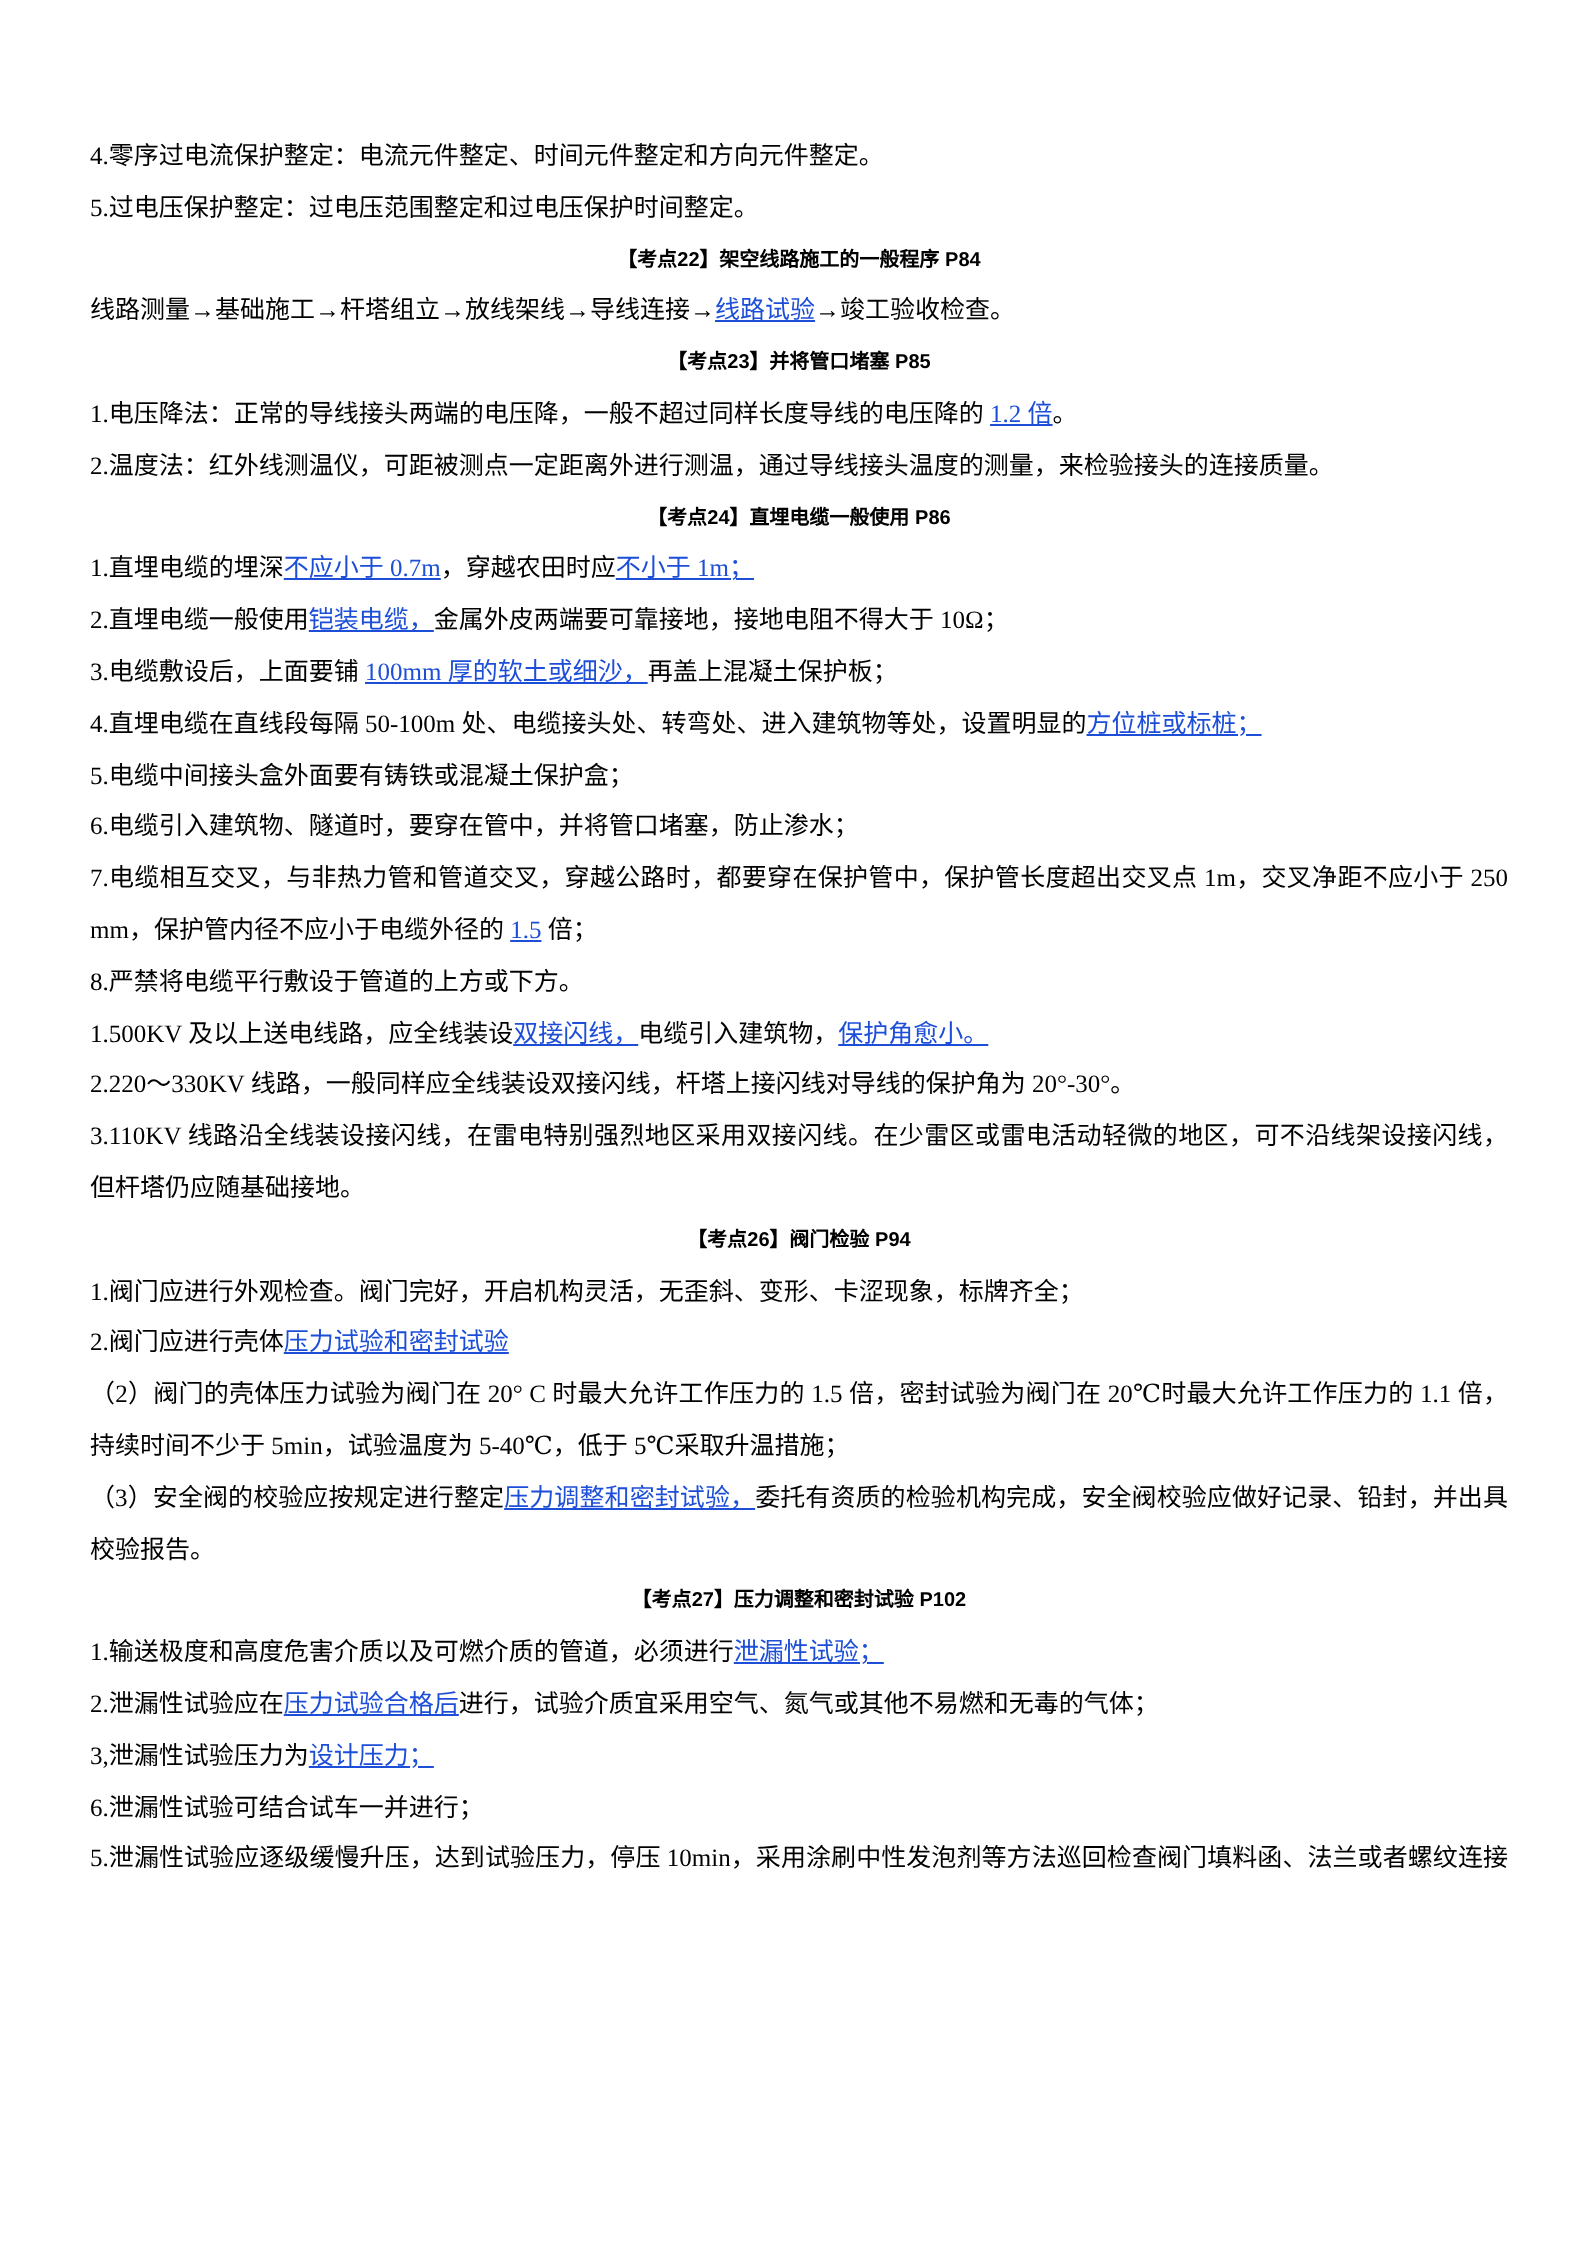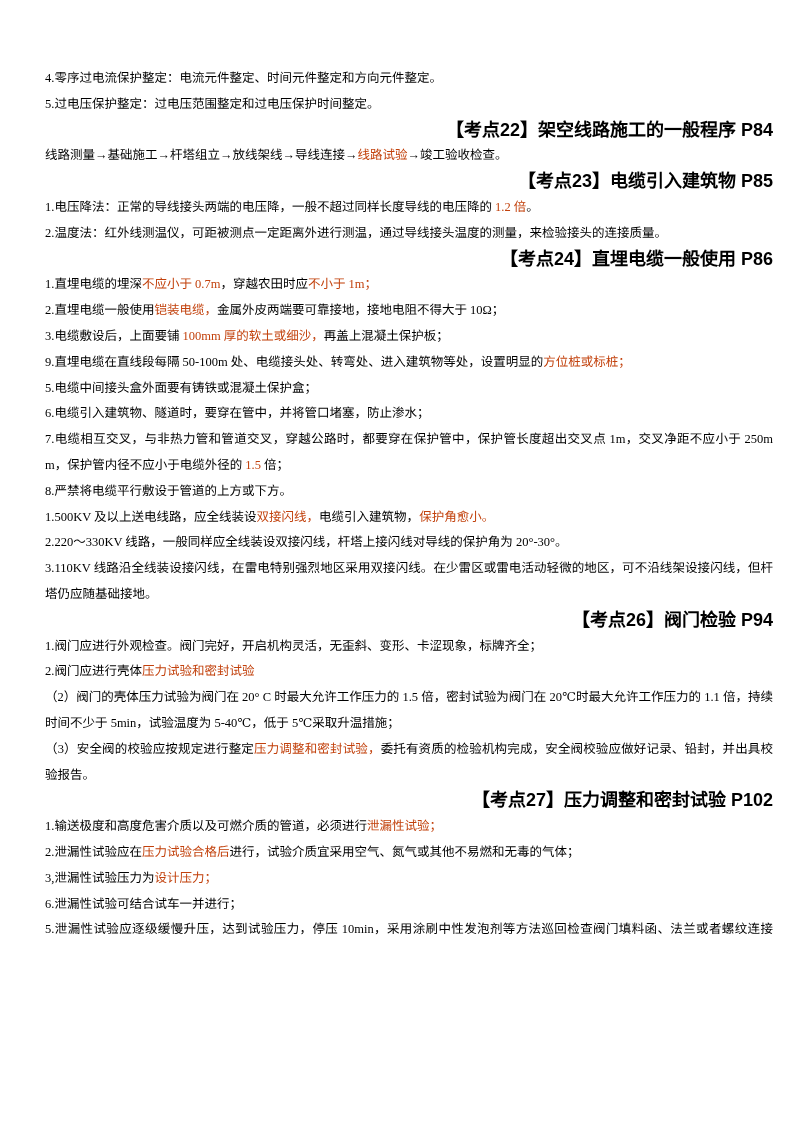--- a/index.html
+++ b/index.html
@@ -7,59 +7,60 @@
     padding: 0;
     background: #ffffff;
   }
   .page {
     position: relative;
     width: 794px;
     height: 946px;
     margin: 0 auto;
     background: #ffffff;
     box-sizing: border-box;
-    padding: 66px 21px 0 45px;
+    padding: 66px 40px 0 45px;
     overflow: hidden;
     font-family: "Liberation Serif", "DejaVu Serif", serif;
     font-size: 12.5px;
     color: #000000;
   }
   .doc-body p {
     margin: 0;
     line-height: 25.8px;
     text-align: justify;
     word-break: break-all;
   }
   .doc-body p.heading {
     font-weight: bold;
-    font-size: 18px;
-    text-align: right;
+    font-size: 10px;
+    text-align: center;
     font-family: "Liberation Sans", "DejaVu Sans", sans-serif;
   }
   .doc-body span.red {
-    color: #c2410c;
+    color: #1d4ed8;
+    text-decoration: underline;
   }
 </style>
 </head>
 <body>
 
 <div class="page">
   <div class="doc-body">
       <p class="body"><span>4.零序过电流保护整定：电流元件整定、时间元件整定和方向元件整定。</span></p>
       <p class="body"><span>5.过电压保护整定：过电压范围整定和过电压保护时间整定。</span></p>
       <p class="heading"><span>【考点22】架空线路施工的一般程序 P84</span></p>
       <p class="body"><span>线路测量→基础施工→杆塔组立→放线架线→导线连接→</span><span class="red">线路试验</span><span>→竣工验收检查。</span></p>
-      <p class="heading"><span>【考点23】电缆引入建筑物 P85</span></p>
+      <p class="heading"><span>【考点23】并将管口堵塞 P85</span></p>
       <p class="body"><span>1.电压降法：正常的导线接头两端的电压降，一般不超过同样长度导线的电压降的 </span><span class="red">1.2 倍</span><span>。</span></p>
       <p class="body"><span>2.温度法：红外线测温仪，可距被测点一定距离外进行测温，通过导线接头温度的测量，来检验接头的连接质量。</span></p>
       <p class="heading"><span>【考点24】直埋电缆一般使用 P86</span></p>
       <p class="body"><span>1.直埋电缆的埋深</span><span class="red">不应小于 0.7m</span><span>，穿越农田时应</span><span class="red">不小于 1m；</span></p>
       <p class="body"><span>2.直埋电缆一般使用</span><span class="red">铠装电缆，</span><span>金属外皮两端要可靠接地，接地电阻不得大于 10Ω；</span></p>
       <p class="body"><span>3.电缆敷设后，上面要铺 </span><span class="red">100mm 厚的软土或细沙，</span><span>再盖上混凝土保护板；</span></p>
-      <p class="body"><span>9.直埋电缆在直线段每隔 50-100m 处、电缆接头处、转弯处、进入建筑物等处，设置明显的</span><span class="red">方位桩或标桩；</span></p>
+      <p class="body"><span>4.直埋电缆在直线段每隔 50-100m 处、电缆接头处、转弯处、进入建筑物等处，设置明显的</span><span class="red">方位桩或标桩；</span></p>
       <p class="body"><span>5.电缆中间接头盒外面要有铸铁或混凝土保护盒；</span></p>
       <p class="body"><span>6.电缆引入建筑物、隧道时，要穿在管中，并将管口堵塞，防止渗水；</span></p>
       <p class="body"><span>7.电缆相互交叉，与非热力管和管道交叉，穿越公路时，都要穿在保护管中，保护管长度超出交叉点 1m，交叉净距不应小于 250mm，保护管内径不应小于电缆外径的 </span><span class="red">1.5</span><span> 倍；</span></p>
       <p class="body"><span>8.严禁将电缆平行敷设于管道的上方或下方。</span></p>
       <p class="body"><span>1.500KV 及以上送电线路，应全线装设</span><span class="red">双接闪线，</span><span>电缆引入建筑物，</span><span class="red">保护角愈小。</span></p>
       <p class="body"><span>2.220～330KV 线路，一般同样应全线装设双接闪线，杆塔上接闪线对导线的保护角为 20°-30°。</span></p>
       <p class="body"><span>3.110KV 线路沿全线装设接闪线，在雷电特别强烈地区采用双接闪线。在少雷区或雷电活动轻微的地区，可不沿线架设接闪线，但杆塔仍应随基础接地。</span></p>
       <p class="heading"><span>【考点26】阀门检验 P94</span></p>
       <p class="body"><span>1.阀门应进行外观检查。阀门完好，开启机构灵活，无歪斜、变形、卡涩现象，标牌齐全；</span></p>
       <p class="body"><span>2.阀门应进行壳体</span><span class="red">压力试验和密封试验</span></p>

